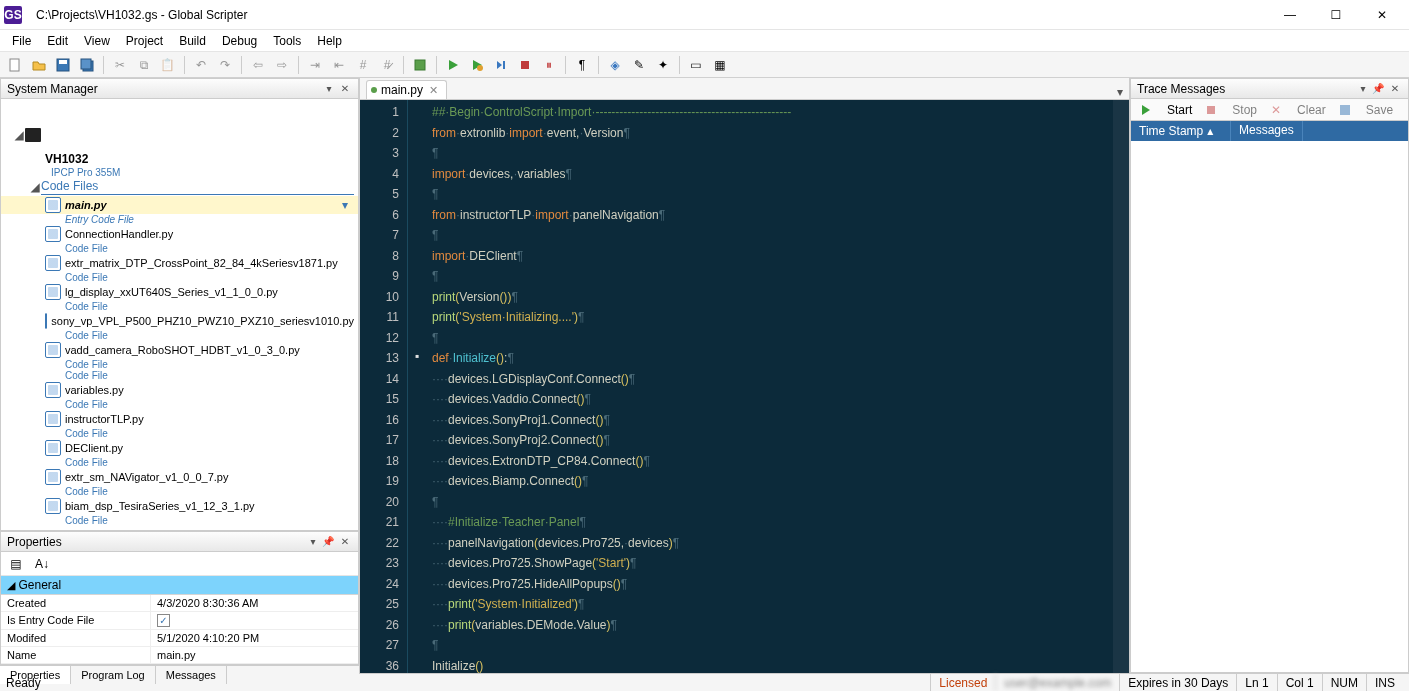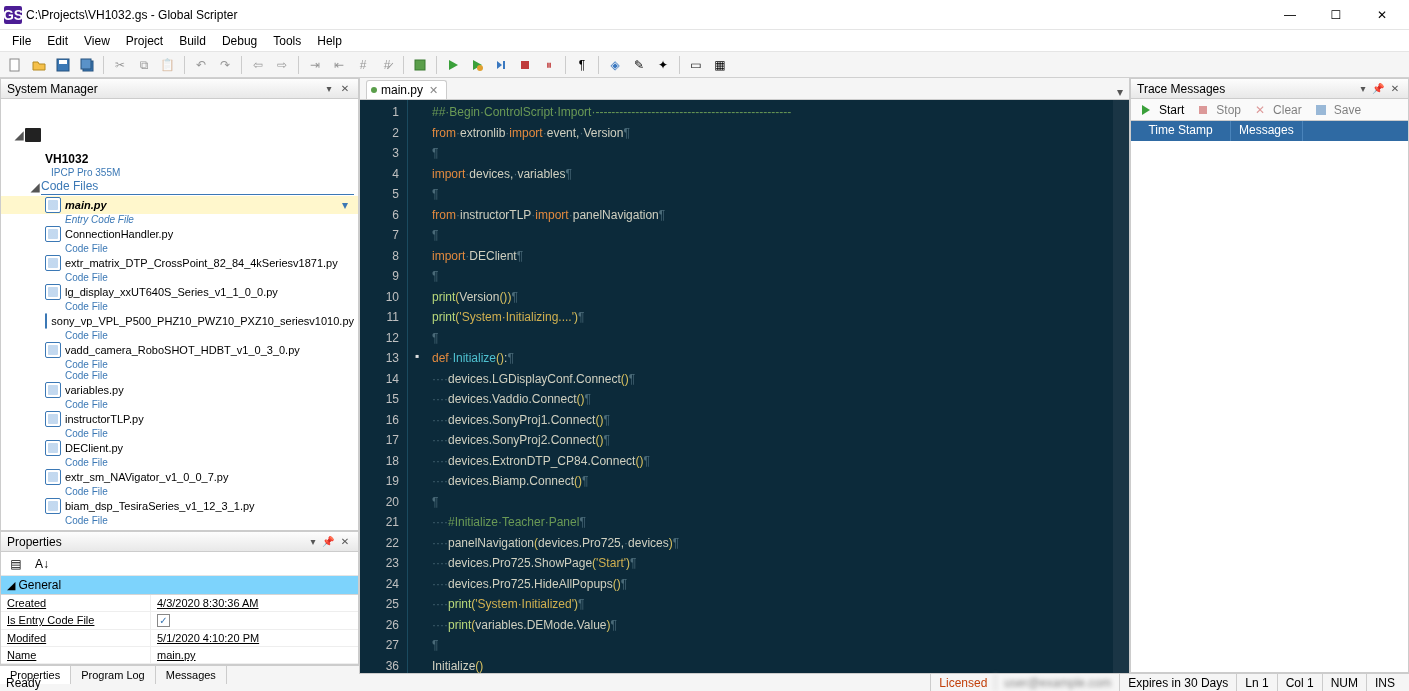--- a/index.html
+++ b/index.html
@@ -1,19 +1,19 @@
 <!DOCTYPE html>
 <html><head>
 <meta charset="utf-8">
 <style>
 * { margin: 0; padding: 0; box-sizing: border-box; font-family: "Segoe UI", Tahoma, sans-serif; font-size: 12px; }
 html, body { width: 1409px; height: 691px; overflow: hidden; background: #f0f0f0; }
 
 .titlebar { height: 30px; background: #fff; display: flex; align-items: center; padding: 0 4px; border-bottom: 1px solid #e5e5e5; }
-.titlebar .app-icon { width: 18px; height: 18px; background: #4c1d95; border-radius: 2px; margin-right: 4px; display:flex; align-items:center; justify-content:center; color:#fff; font-size:14px; font-weight:bold; }
+.titlebar .app-icon { width: 18px; height: 18px; background: #4c1d95; border-radius: 2px; margin-right: 14px; display:flex; align-items:center; justify-content:center; color:#fff; font-size:12px; font-weight:bold; }
 .titlebar .title { flex: 1; font-size: 12px; }
 .win-btns { display: flex; gap: 0; }
 .win-btn { width: 46px; height: 30px; display: flex; align-items: center; justify-content: center; cursor: pointer; }
 
 .menubar { height: 22px; background: #fff; display: flex; align-items: center; padding: 0 4px; border-bottom: 1px solid #e5e5e5; }
 .menu-item { padding: 2px 8px; cursor: pointer; }
 
 .toolbar { height: 26px; background: #f5f5f5; display: flex; align-items: center; padding: 0 4px; border-bottom: 1px solid #d0d0d0; gap:2px; }
 .tb-btn { width: 22px; height: 22px; display: flex; align-items: center; justify-content: center; cursor: pointer; border-radius:2px; }
 .tb-sep { width: 1px; height: 18px; background: #ccc; margin: 0 3px; }
@@ -45,21 +45,21 @@
 .file-sub { font-size:10px; color:#3b78b5; margin-left:64px; font-style:italic; }
 .file-sub.normal { font-style:normal; }
 .file-icon { width:16px; height:16px; background:#fff; border:1px solid #3b78b5; border-radius:2px; margin-right:4px; position:relative; }
 .file-icon::after { content:""; position:absolute; inset:2px; background:linear-gradient(#6aa0d8,#6aa0d8); opacity:0.4; border-radius:1px; }
 .dev-icon { width:24px; height:14px; background:#222; border-radius:1px; }
 
 .props-panel { flex:1; }
 .props-toolbar { height:24px; display:flex; align-items:center; padding:0 4px; gap:4px; border-bottom:1px solid #e5e5e5; }
 .props-body { flex:1; overflow:auto; }
 .props-section { background:#7dd3fc; padding:2px 6px; font-size:11px; border-bottom:1px solid #d5d5d5; }
-.props-grid { display:grid; grid-template-columns: 150px 1fr; text-decoration: underline; }
+.props-grid { display:grid; grid-template-columns: 150px 1fr; }
 .props-grid > div { padding: 2px 6px; border-bottom:1px solid #eee; font-size:11px; }
 .props-grid .pname { border-right:1px solid #eee; }
 .checkbox { width:13px; height:13px; border:1px solid #888; background:#fff; display:inline-flex; align-items:center; justify-content:center; font-size:10px; color:#3b78b5; }
 
 .bottom-tabs { height:22px; display:flex; border-top:1px solid #ccc; background:#f5f5f5; }
 .btab { padding:3px 10px; border-right:1px solid #ccc; font-size:11px; cursor:pointer; }
 .btab.active { background:#fff; }
 
 .editor-col { flex:1; display:flex; flex-direction:column; background:#0c2a3a; min-width:0; }
 .editor-tabs { height:22px; background:#f5f5f5; display:flex; align-items:flex-end; padding-left:6px; border-bottom:1px solid #ccc; }
@@ -82,25 +82,25 @@
 .tk-func { color:#b8d87a; }
 .tk-name { color:#4fc1d0; }
 .tk-str { color:#d0b050; }
 .tk-par { color:#d8c060; }
 .ws { color:#4a6a78; }
 .code-scroll-v { width:16px; background:#1a3545; }
 
 .right-col { width:280px; display:flex; flex-direction:column; border-left:1px solid #ccc; }
 .trace-panel { flex:1; }
 .trace-toolbar { height:22px; display:flex; align-items:center; padding:0 4px; gap:2px; border-bottom:1px solid #ccc; background:#fafafa; }
-.trace-btn { display:flex; align-items:center; gap:8px; padding:2px 6px; font-size:11px; cursor:pointer; border-radius:2px; }
+.trace-btn { display:flex; align-items:center; gap:16px; padding:2px 6px; font-size:11px; cursor:pointer; border-radius:2px; }
 .trace-btn.disabled { opacity:0.5; }
 .trace-head { height:20px; background:#2f6aa3; display:flex; color:#fff; font-family:Consolas,monospace; font-size:12px; }
 .trace-head > div { padding:2px 8px; border-right:1px solid #4a84bb; }
-.trace-head .th1 { width:100px; display:flex; align-items:center; gap:4px;flex-direction:column; }
+.trace-head .th1 { width:100px; display:flex; align-items:center; gap:4px; }
 .trace-body { flex:1; background:#fff; }
 
 .statusbar { height:18px; background:#f5f5f5; border-top:1px solid #ccc; display:flex; align-items:center; padding:0 6px; font-size:11px; }
 .statusbar .sb-spacer { flex:1; }
 .sb-cell { padding:0 8px; border-left:1px solid #ccc; height:100%; display:flex; align-items:center; }
 .sb-cell.first { border-left:none; padding-left:0; }
 .sb-license { color:#c2410c; }
 .sb-blur { filter: blur(2px); color:#888; }
 
 svg { display:block; }

